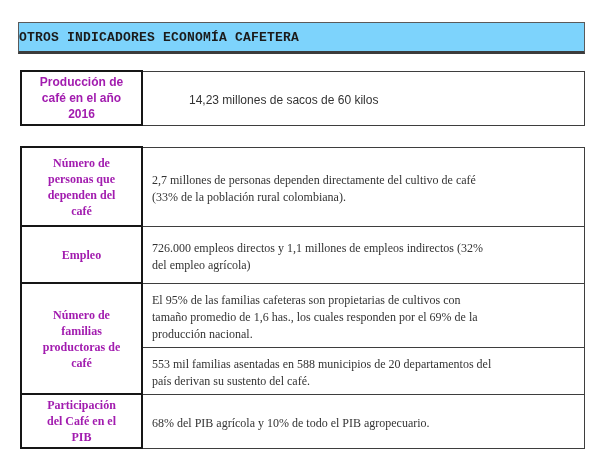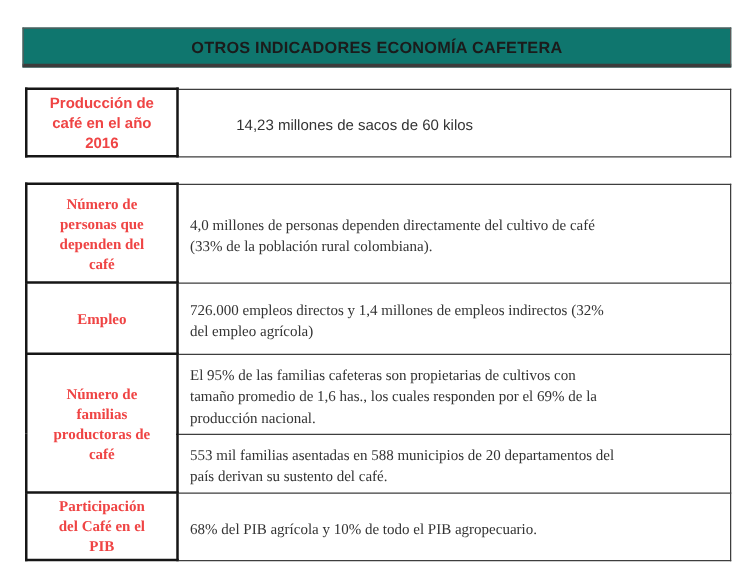--- a/index.html
+++ b/index.html
@@ -18,26 +18,26 @@
     position: absolute;
     inset: 0;
     background: #ffffff;
   }
   .title-bar {
     position: absolute;
     left: 18px;
     top: 22px;
     width: 565px;
     height: 28px;
-    background: #0f766e;
+    background: #7dd3fc;
     border: 1px solid #5a5a5a;
     border-bottom: 3px solid #3c3c3c;
     display: flex;
     align-items: center;
-    justify-content: center;
+    font-family: Liberation Mono, monospace;
   }
   .title-text {
     font-size: 13px;
     font-weight: bold;
     color: #1b1b1b;
     letter-spacing: 0.2px;
   }
   table.tbl {
     position: absolute;
     left: 20px;
@@ -45,21 +45,21 @@
     border-collapse: collapse;
     table-layout: fixed;
   }
   .tbl-prod { top: 70px; }
   .tbl-ind  { top: 146px; font-family: Liberation Serif, serif; }
   td.hdr {
     width: 113px;
     border: 2px solid #161616;
     font-size: 12px;
     font-weight: bold;
-    color: #ef4444;
+    color: #a21caf;
     text-align: center;
     vertical-align: middle;
     white-space: pre-line;
     line-height: 16px;
     padding: 2px 3px;
   }
   td.val {
     border: 1px solid #3e3e3e;
     font-size: 12px;
     color: #333333;
@@ -96,26 +96,26 @@
     </tbody>
   </table>
 
   <table class="tbl tbl-ind">
     <tbody>
       <tr class="r1">
         <td class="hdr">Número de
 personas que
 dependen del
 café</td>
-        <td class="val">4,0 millones de personas dependen directamente del cultivo de café
+        <td class="val">2,7 millones de personas dependen directamente del cultivo de café
 (33% de la población rural colombiana).</td>
       </tr>
       <tr class="r2">
         <td class="hdr">Empleo</td>
-        <td class="val">726.000 empleos directos y 1,4 millones de empleos indirectos (32%
+        <td class="val">726.000 empleos directos y 1,1 millones de empleos indirectos (32%
 del empleo agrícola)</td>
       </tr>
       <tr class="r3a">
         <td class="hdr" rowspan="2">Número de
 familias
 productoras de
 café</td>
         <td class="val">El 95% de las familias cafeteras son propietarias de cultivos con
 tamaño promedio de 1,6 has., los cuales responden por el 69% de la
 producción nacional.</td>

